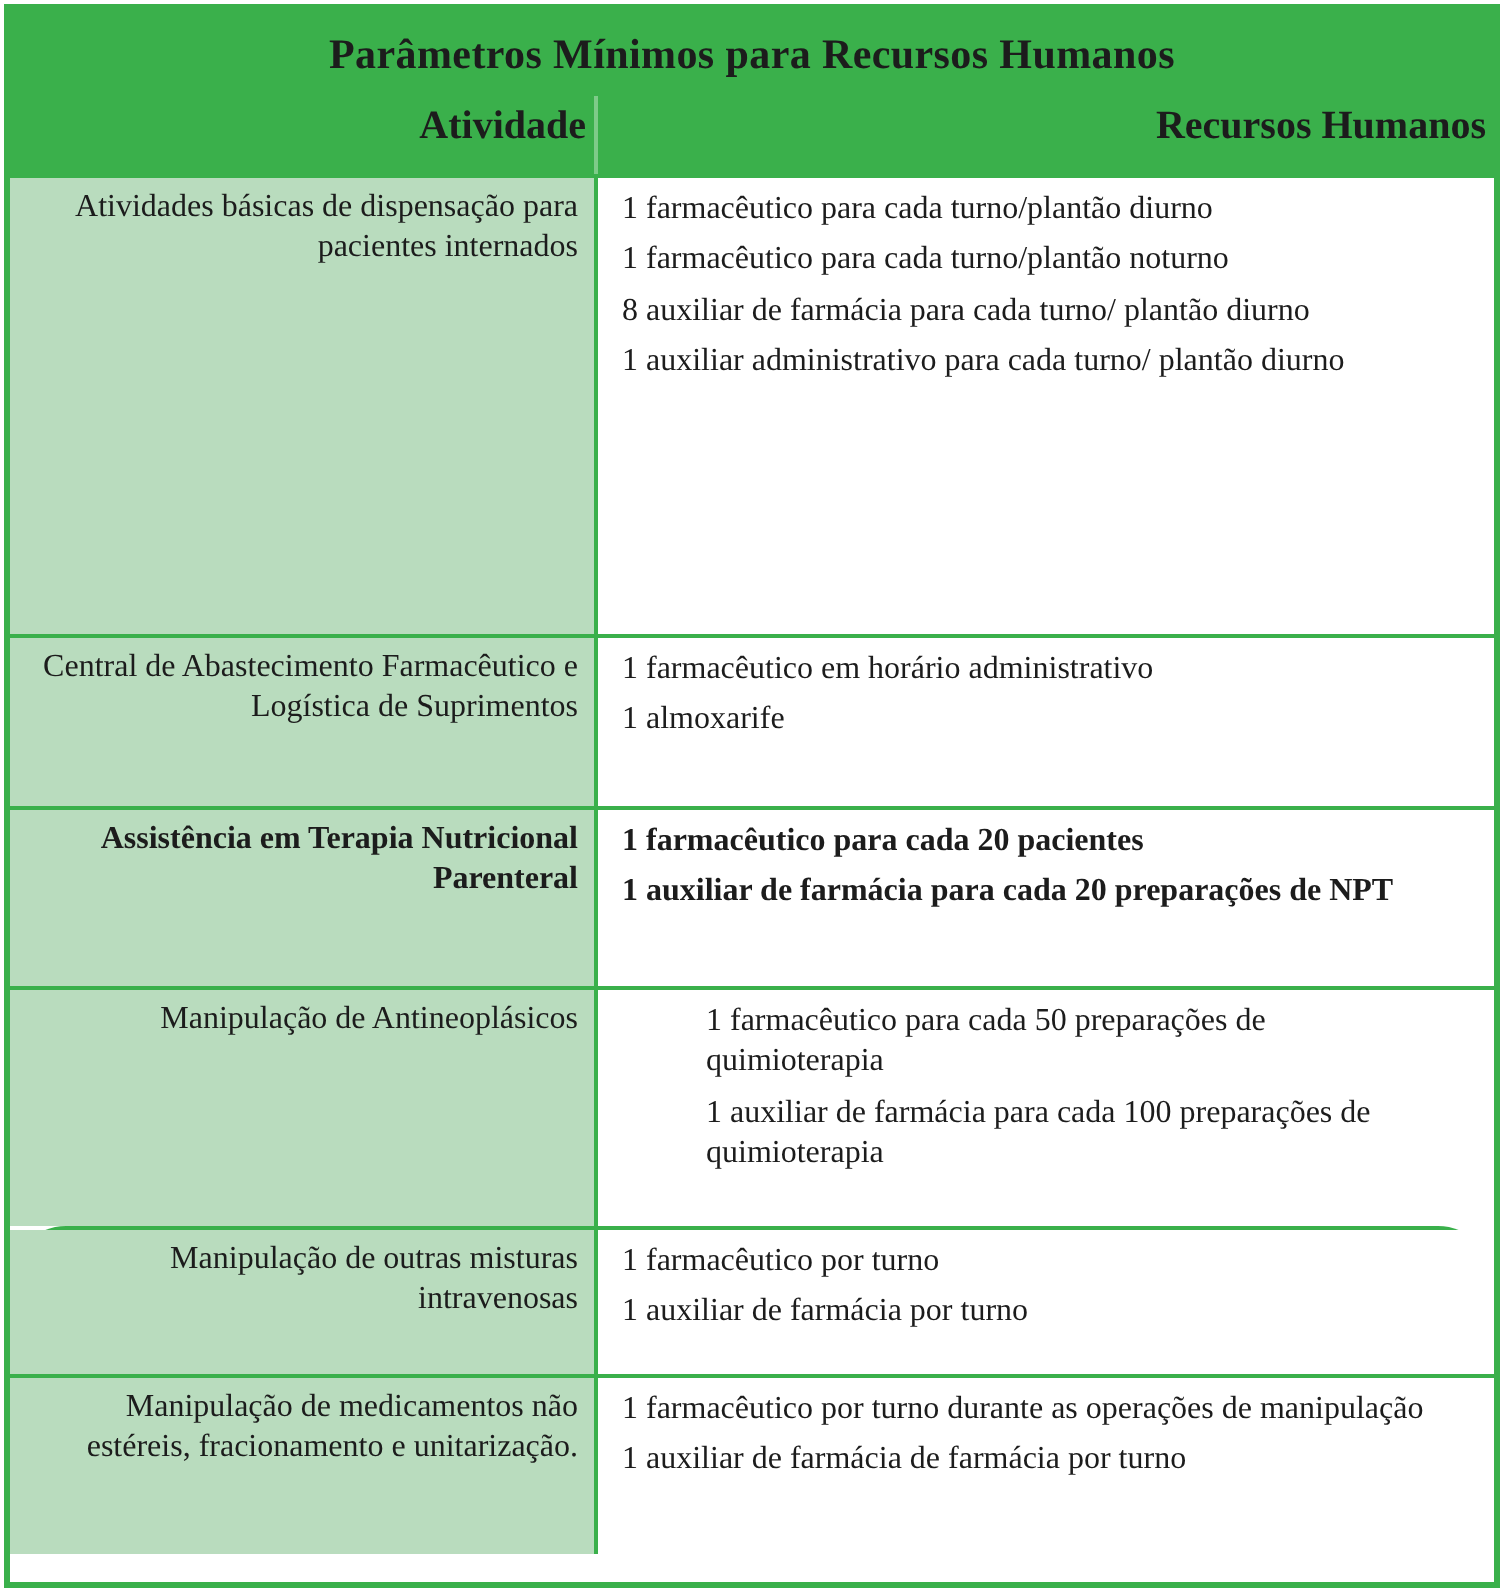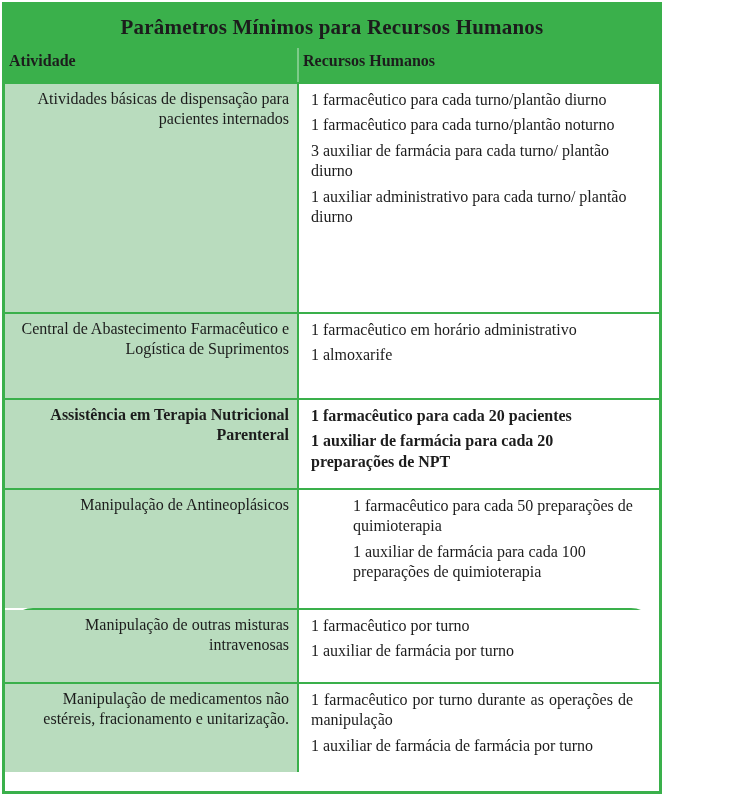--- a/index.html
+++ b/index.html
@@ -13,42 +13,42 @@
     margin: 0; padding: 0;
     width: 752px; height: 796px;
     background: #ffffff;
     font-family: "Liberation Serif", "DejaVu Serif", serif;
     color: var(--text);
     overflow: hidden;
   }
   .table-wrap {
     position: absolute;
     left: 2px; top: 2px;
-    width: 660px; height: 792px;
+    width: 748px; height: 792px;
     border: 3px solid var(--border-green);
     background: #ffffff;
     overflow: hidden;
   }
   .title-bar {
     background: var(--header-green);
     text-align: center;
     font-weight: bold;
     font-size: 21px;
     padding: 10px 8px 8px 8px;
     letter-spacing: 0.2px;
   }
   .head-row {
     display: grid;
     grid-template-columns: 294px 1fr;
     background: var(--header-green);
   }
   .head-cell {
     font-weight: bold;
-    font-size: 16px;
-    text-align: left;
+    font-size: 20px;
+    text-align: right;
     padding: 4px 4px 12px 4px;
   }
   .head-cell.left { border-right: 2px solid rgba(255,255,255,0.35); }
   .body-rows { background: #fff; }
   .row {
     display: grid;
     grid-template-columns: 294px 1fr;
     border-top: 2px solid var(--border-green);
   }
   .row:nth-child(1) { min-height: 230px; }
@@ -85,21 +85,21 @@
     <div class="head-cell left">Atividade</div>
     <div class="head-cell right">Recursos Humanos</div>
   </div>
 
   <div class="body-rows" id="table-body">
       <div class="row">
         <div class="cell activity">Atividades básicas de dispensação para pacientes internados</div>
         <div class="cell resources">
           <p>1 farmacêutico para cada turno/plantão diurno</p>
           <p>1 farmacêutico para cada turno/plantão noturno</p>
-          <p>3 auxiliar de farmácia para cada turno/ plantão diurno</p>
+          <p>8 auxiliar de farmácia para cada turno/ plantão diurno</p>
           <p>1 auxiliar administrativo para cada turno/ plantão diurno</p>
         </div>
       </div>
       <div class="row">
         <div class="cell activity">Central de Abastecimento Farmacêutico e Logística de Suprimentos</div>
         <div class="cell resources">
           <p>1 farmacêutico em horário administrativo</p>
           <p>1 almoxarife</p>
         </div>
       </div>

